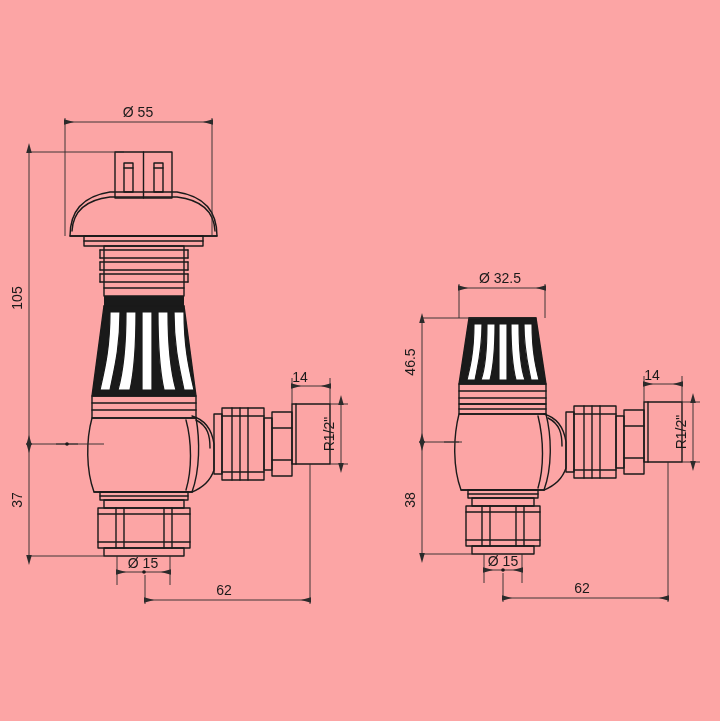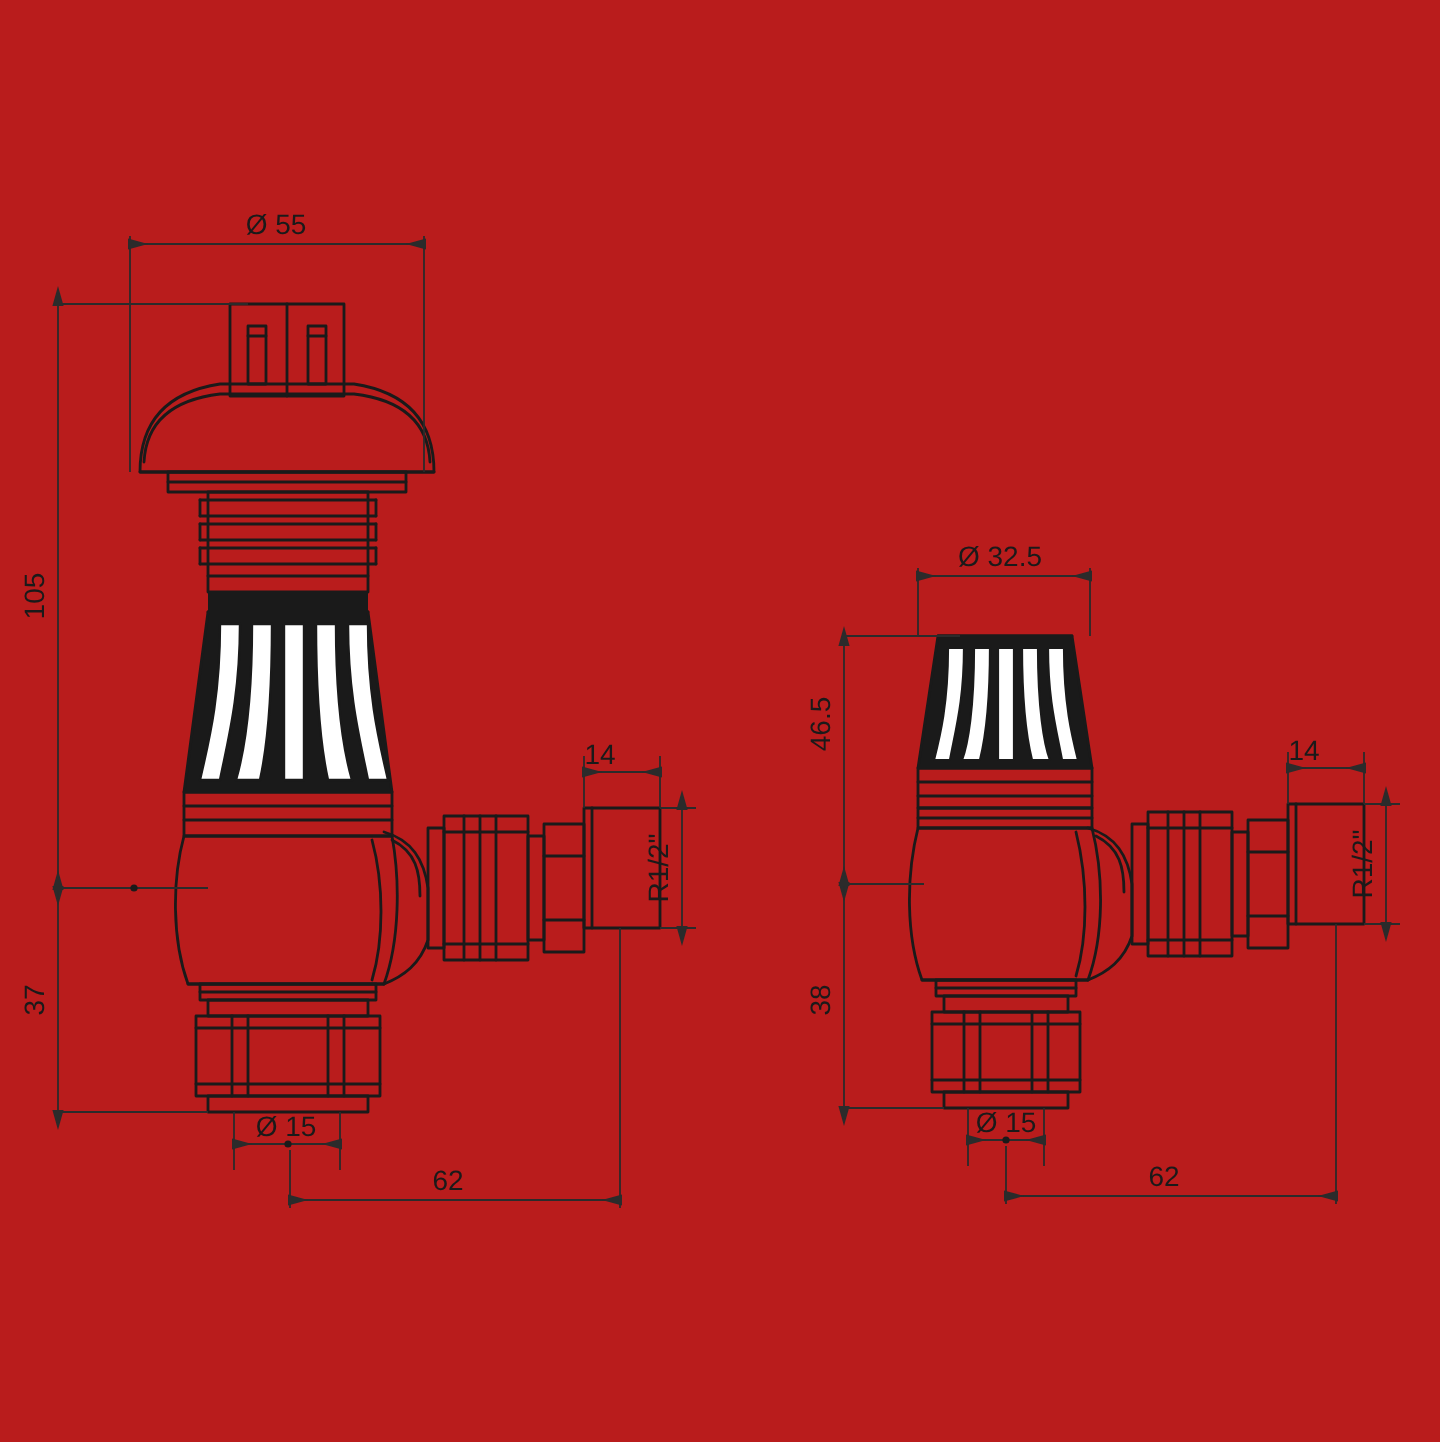--- a/index.html
+++ b/index.html
@@ -1,17 +1,17 @@
 <!DOCTYPE html>
 <html><head>
 <meta charset="utf-8">
 <style>
   html,body{margin:0;padding:0;background:#ffffff;}
   body{width:720px;height:721px;overflow:hidden;font-family:"Liberation Sans",sans-serif;}
-  #stage{position:relative;width:720px;height:721px;background:#b91c1c;}
+  #stage{position:relative;width:720px;height:721px;background:#fca5a5;}
   svg.drawing{position:absolute;left:0;top:0;width:720px;height:721px;display:block;}
   .dimtext{font-family:"Liberation Sans",sans-serif;font-size:14px;fill:#1a1a1a;}
 </style>
 </head>
 <body>
 
 <div id="stage">
 
   <svg class="drawing" viewBox="0 0 720 721">
     <defs>

